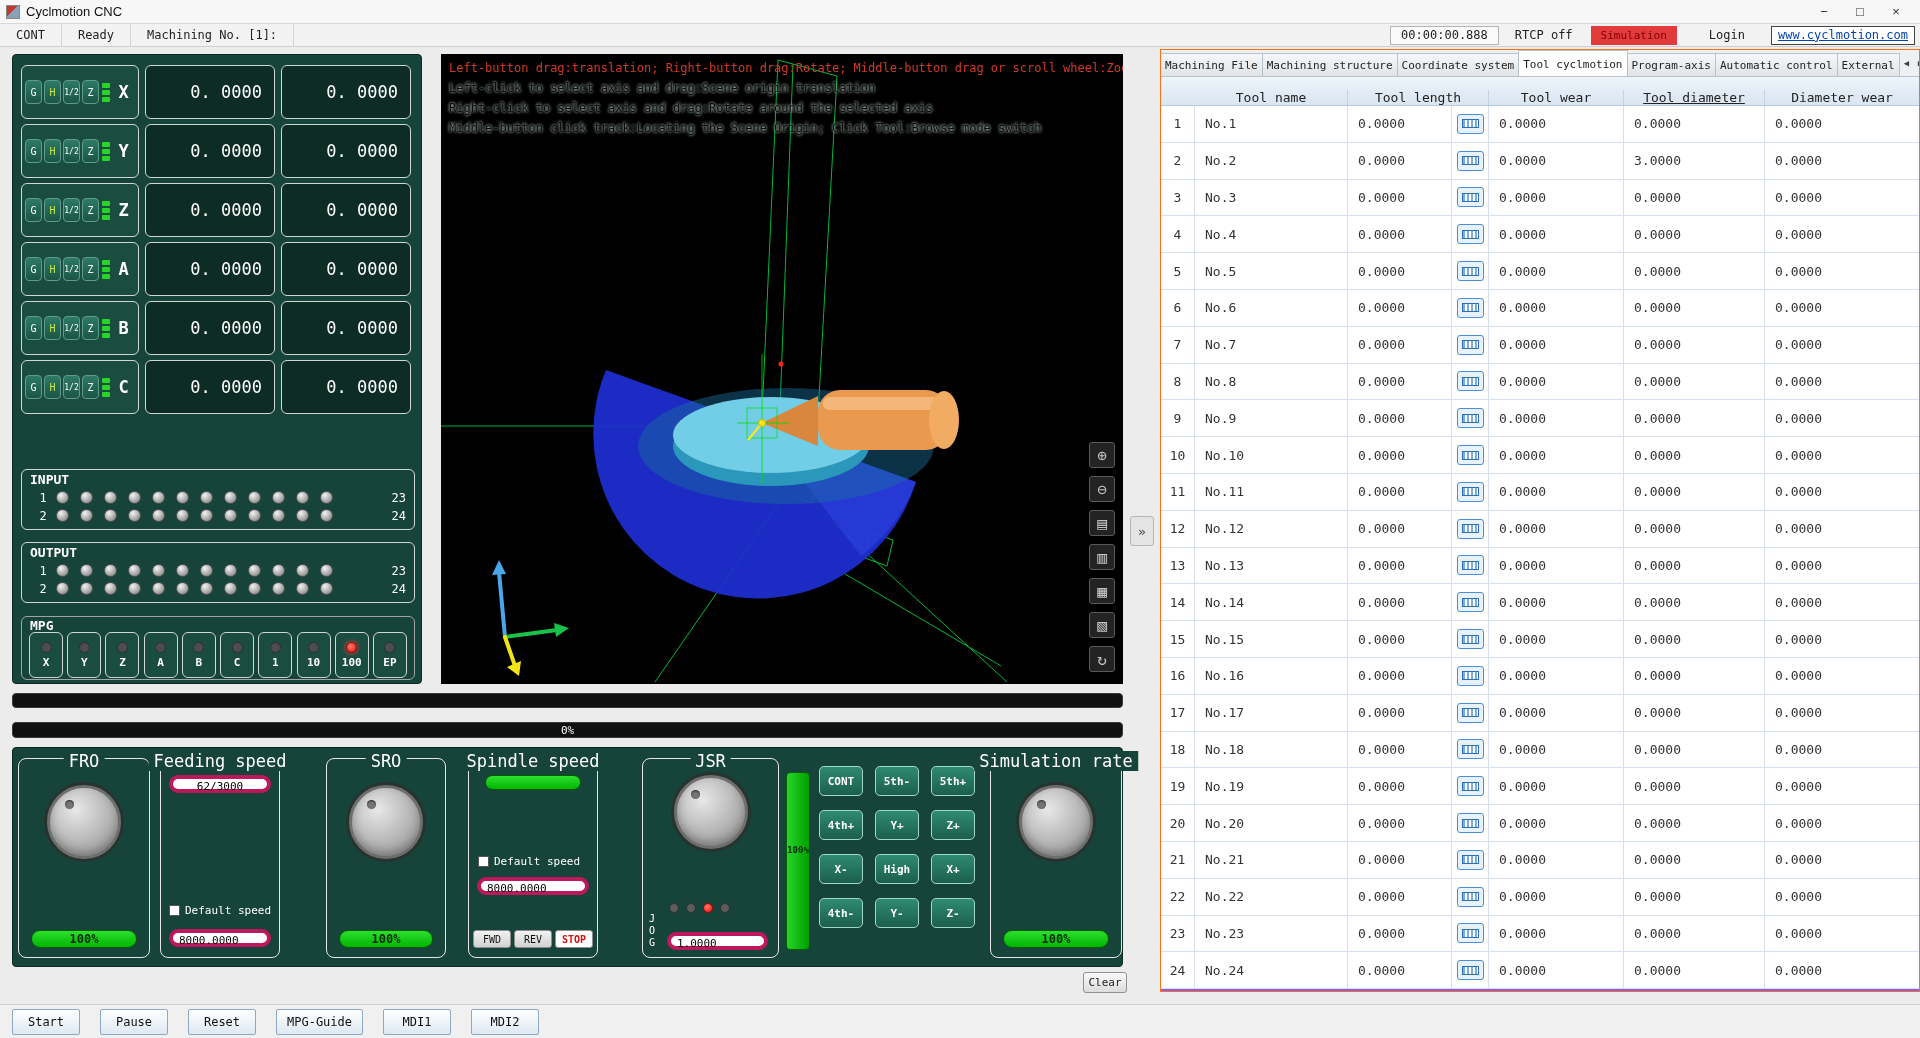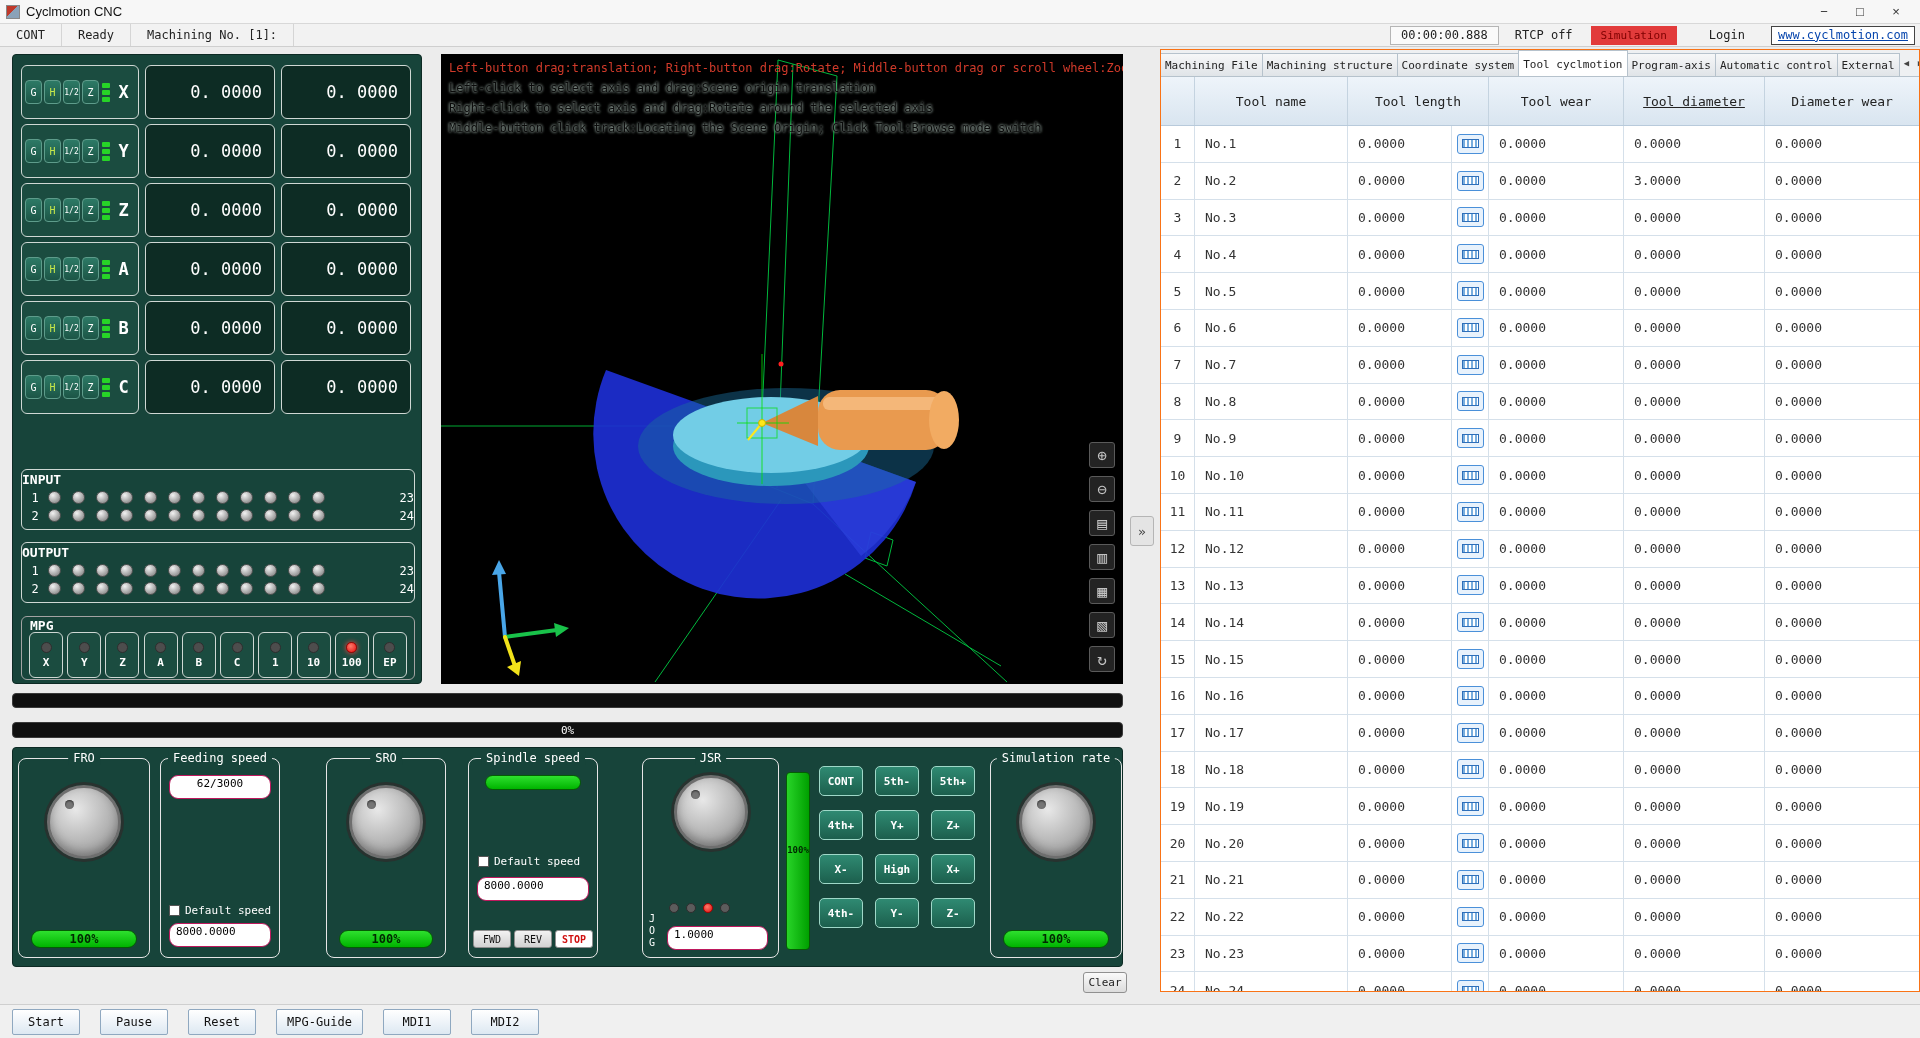--- a/index.html
+++ b/index.html
@@ -34,21 +34,21 @@
   .axis-row{display:flex;gap:6px;margin-bottom:5px;height:54px;}
   .axis-cluster{width:118px;border:1px solid #cfd8d4;border-radius:6px;display:flex;align-items:center;padding:0 3px;gap:2px;background:#1b4c40;}
   .mini-btn{width:17px;height:24px;border:1px solid #5e9c8b;border-radius:4px;background:linear-gradient(#2d7a66,#1c5546);font-size:10px;color:#fff;display:flex;align-items:center;justify-content:center;cursor:pointer;}
   .mini-btn.h{color:#c6e84a;}
   .mini-btn.half{font-size:8px;}
   .led-bar{width:8px;height:26px;display:flex;flex-direction:column;justify-content:center;gap:2px;margin-left:1px;}
   .led-seg{width:8px;height:5px;background:#27d427;border-radius:1px;}
   .axis-letter{flex:1;text-align:center;font-size:17px;font-weight:bold;}
   .val-box{width:130px;border:1px solid #cfd8d4;border-radius:6px;background:#0d2c24;display:flex;align-items:center;justify-content:flex-end;padding-right:12px;font-size:17px;}
 
-  .io-box{position:absolute;left:8px;width:394px;height:61px;border:1px solid #cfd8d4;border-radius:6px;padding:2px 0 4px;}
+  .io-box{position:absolute;left:8px;width:394px;height:61px;border:1px solid #cfd8d4;border-radius:6px;padding:2px 8px 4px;}
   #input-box{top:414px;}
   #output-box{top:487px;}
   .io-label{font-weight:bold;font-size:13px;height:16px;}
   .io-row{display:flex;align-items:center;height:17px;margin-top:1px;}
   .io-index{width:26px;font-size:12px;text-align:center;}
   .io-dots{display:flex;gap:11px;flex:1;align-items:center;}
   .io-dot{width:13px;height:13px;border-radius:50%;background:radial-gradient(circle at 35% 30%,#f2f2f2,#9a9a9a 70%,#777);border:1px solid #555;}
   .io-end{width:30px;font-size:12px;text-align:right;}
 
   .mpg-box{position:absolute;left:8px;top:561px;width:394px;height:64px;border:1px solid #a3a3a3;border-radius:6px;padding:1px 7px;}
@@ -71,31 +71,31 @@
   .expander{position:absolute;left:1130px;top:516px;width:24px;height:30px;background:#e4e4e4;border:1px solid #b5b5b5;color:#444;display:flex;align-items:center;justify-content:center;font-size:13px;border-radius:3px;}
 
   
   .pbar{position:absolute;left:12px;width:1111px;background:#101010;border:1px solid #3a3a3a;border-radius:4px;color:#fff;font-size:11px;display:flex;align-items:center;justify-content:center;}
   #pbar1{top:693px;height:15px;}
   #pbar2{top:722px;height:16px;}
 
   
   .controls{position:absolute;left:12px;top:747px;width:1111px;height:220px;background:#17443a;border:1px solid #0d2a24;border-radius:4px;color:#fff;}
   .group{position:absolute;border:1px solid #e6e6e6;border-radius:8px;height:200px;top:10px;}
-  .group-title{position:absolute;top:-8px;left:50%;transform:translateX(-50%);background:#17443a;padding:0 5px;font-size:12px;white-space:nowrap;}
+  .group-title{position:absolute;top:-8px;left:50%;transform:translateX(-50%);background:#17443a;padding:0 5px;font-size:17px;white-space:nowrap;}
   #fro-group{left:5px;width:132px;}
   #feeding-group{left:147px;width:120px;}
   #sro-group{left:313px;width:120px;}
   #spindle-group{left:455px;width:130px;}
   #jsr-group{left:629px;width:137px;}
   #sim-group{left:977px;width:132px;}
   .knob{width:74px;height:74px;border-radius:50%;margin:26px auto 0;background:radial-gradient(circle at 38% 32%,#e8e8e8,#b4b4b4 55%,#8e8e8e);border:3px solid #6e6e6e;box-shadow:0 0 0 3px #28322f,inset 0 -4px 8px rgba(0,0,0,.25);position:relative;cursor:pointer;}
   .knob::after{content:"";position:absolute;left:22%;top:18%;width:9px;height:9px;border-radius:50%;background:#757575;box-shadow:inset 0 1px 2px rgba(0,0,0,.6);}
   .green-display{position:absolute;bottom:9px;left:12px;right:12px;height:18px;line-height:16px;background:linear-gradient(#2ee02e,#00b400);border:1px solid #045c04;border-radius:9px;color:#002800;font-weight:bold;font-size:12px;text-align:center;}
-  .wdisp{background:#fff;border:1px solid #be185d;border-radius:9px;height:24px;line-height:16px;font-size:11px;color:#000;padding:0 6px;}
+  .wdisp{background:#fff;border:4px solid #be185d;border-radius:9px;height:18px;line-height:16px;font-size:11px;color:#000;padding:0 6px;}
   .center-disp{margin:16px 8px 0;text-align:center;}
   .chk{position:absolute;display:flex;align-items:center;gap:5px;font-size:11px;color:#fff;cursor:pointer;}
   .chk-box{width:11px;height:11px;background:#fff;border:1px solid #555;flex:none;}
   #feeding-chk{bottom:40px;left:8px;}
   #feeding-default{position:absolute;bottom:10px;left:8px;right:8px;text-align:left;}
   .green-pill{margin:16px 16px 0;height:15px;background:linear-gradient(#2ee02e,#00b400);border:1px solid #045c04;border-radius:8px;}
   #spindle-chk{top:96px;left:9px;}
   #spindle-input{position:absolute;top:118px;left:8px;right:8px;text-align:left;}
   .spindle-btns{position:absolute;bottom:9px;left:4px;right:4px;display:flex;gap:3px;}
   .sp-btn{flex:1;height:18px;background:linear-gradient(#f2f2f2,#d2d2d2);border:1px solid #8e8e8e;border-radius:3px;color:#111;font-size:10px;display:flex;align-items:center;justify-content:center;cursor:pointer;}
@@ -118,21 +118,21 @@
   .bb-btn{min-width:68px;height:26px;padding:0 10px;background:linear-gradient(#ffffff,#dde8f2);border:1px solid #8fa8c0;border-radius:2px;font-size:12px;color:#111;display:flex;align-items:center;justify-content:center;cursor:pointer;}
 
   
   .right-panel{position:absolute;left:1160px;top:49px;width:760px;height:943px;background:#8b5cf6;border:1px solid #f97316;}
   .tabbar{height:27px;background:#eef0f2;display:flex;align-items:flex-end;border-bottom:1px solid #b6c2cc;white-space:nowrap;overflow:hidden;}
   .tab{height:23px;padding:0 4px;display:flex;align-items:center;font-size:11px;color:#222;background:linear-gradient(#f6f7f8,#e0e4e8);border:1px solid #b6c2cc;border-bottom:none;margin-left:-1px;cursor:pointer;flex:none;}
   .tab.active{background:#fff;height:27px;margin-bottom:-1px;}
   .tab-nav{margin-left:auto;display:flex;align-items:center;height:100%;}
   .tab-nav-btn{width:14px;height:20px;font-size:9px;display:flex;align-items:center;justify-content:center;color:#444;cursor:pointer;}
   .tool-table{position:absolute;top:27px;left:0;right:0;bottom:0;display:flex;flex-direction:column;font-size:13px;color:#333;overflow:hidden;}
-  .t-head{display:flex;height:49px;background:linear-gradient(#eef4fa,#d9e5f0);border-bottom:1px solid #b8cadb;color:#222;flex:none;}
+  .t-head{display:flex;height:29px;background:linear-gradient(#eef4fa,#d9e5f0);border-bottom:1px solid #b8cadb;color:#222;flex:none;align-items:flex-end;}
   .t-hcell{display:flex;align-items:center;justify-content:center;border-right:1px solid #c4d3e0;}
   .t-row{display:flex;height:36.8px;border-bottom:1px solid #d5e0ea;flex:none;background:#fff;}
   .t-cell{border-right:1px solid #d5e0ea;display:flex;align-items:center;padding-left:10px;overflow:hidden;}
   .c-no{width:34px;justify-content:center;padding-left:0;}
   .c-name{width:153px;}
   .c-len{width:104px;}
   .c-icon{width:37px;justify-content:center;padding-left:0;}
   .c-wear{width:135px;}
   .c-dia{width:141px;}
   .c-dwear{flex:1;border-right:none;}

